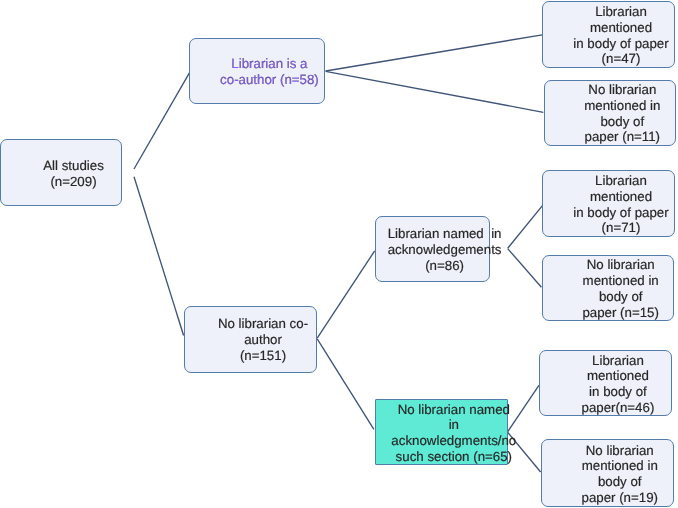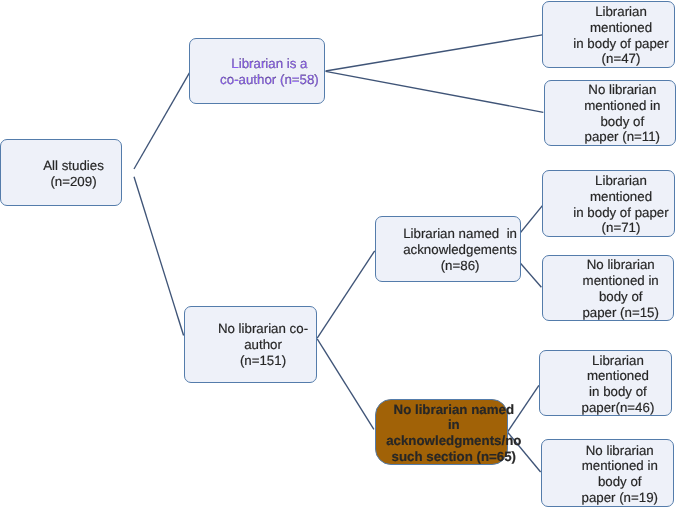--- a/index.html
+++ b/index.html
@@ -36,30 +36,30 @@
   </svg>
 
   <div class="node" style="left: 0px; top: 139px; width: 122px; height: 67px; background: rgb(238, 241, 249); border-color: rgb(84, 124, 171); border-width: 1.4px; border-radius: 7px;">
     <div class="label" style="color: rgb(39, 39, 39); font-size: 13.3px; line-height: 15.7px;">All studies
 (n=209)</div>
   </div>
   <div class="node" style="left: 189.2px; top: 38.3px; width: 135.5px; height: 65.5px; background: rgb(238, 241, 249); border-color: rgb(84, 124, 171); border-width: 1.4px; border-radius: 7px;">
     <div class="label" style="color: #8b5cf6; font-size: 13.3px; line-height: 15.7px;">Librarian is a
 co-author (n=58)</div>
   </div>
-  <div class="node" style="left: 184px; top: 305.5px; width: 133px; height: 77px; background: rgb(238, 241, 249); border-color: rgb(84, 124, 171); border-width: 1.4px; border-radius: 7px;">
+  <div class="node" style="left: 184px; top: 305.5px; width: 133px; height: 67px; background: rgb(238, 241, 249); border-color: rgb(84, 124, 171); border-width: 1.4px; border-radius: 7px;">
     <div class="label" style="color: rgb(39, 39, 39); font-size: 13.3px; line-height: 15.7px;">No librarian co-author
 (n=151)</div>
   </div>
-  <div class="node" style="left: 374.6px; top: 216px; width: 146px; height: 66px; background: rgb(238, 241, 249); border-color: rgb(84, 124, 171); border-width: 1.4px; border-radius: 7px;">
+  <div class="node" style="left: 374.6px; top: 216px; width: 115px; height: 66px; background: rgb(238, 241, 249); border-color: rgb(84, 124, 171); border-width: 1.4px; border-radius: 7px;">
     <div class="label" style="color: rgb(39, 39, 39); font-size: 13.3px; line-height: 15.7px;">Librarian named  in
 acknowledgements
 (n=86)</div>
   </div>
-  <div class="node" style="left: 374.8px; top: 399px; width: 133px; height: 66px; background: #a16207; border-color: rgb(84, 124, 171); border-width: 1.4px; border-radius: 16px; font-weight: bold;">
+  <div class="node" style="left: 374.8px; top: 399px; width: 133px; height: 66px; background: #5eead4; border-color: rgb(84, 124, 171); border-width: 1.4px; border-radius: 1px;">
     <div class="label" style="color: rgb(39, 39, 39); font-size: 13.3px; line-height: 15.7px;">No librarian named in
 acknowledgments/no
 such section (n=65)</div>
   </div>
   <div class="node" style="left: 542px; top: 1.4px; width: 133px; height: 66.3px; background: rgb(238, 241, 249); border-color: rgb(84, 124, 171); border-width: 1.4px; border-radius: 7px;">
     <div class="label" style="color: rgb(39, 39, 39); font-size: 13.3px; line-height: 15.7px;">Librarian mentioned
 in body of paper
 (n=47)</div>
   </div>
   <div class="node" style="left: 543.6px; top: 79.6px; width: 132.4px; height: 66.4px; background: rgb(238, 241, 249); border-color: rgb(84, 124, 171); border-width: 1.4px; border-radius: 7px;">

